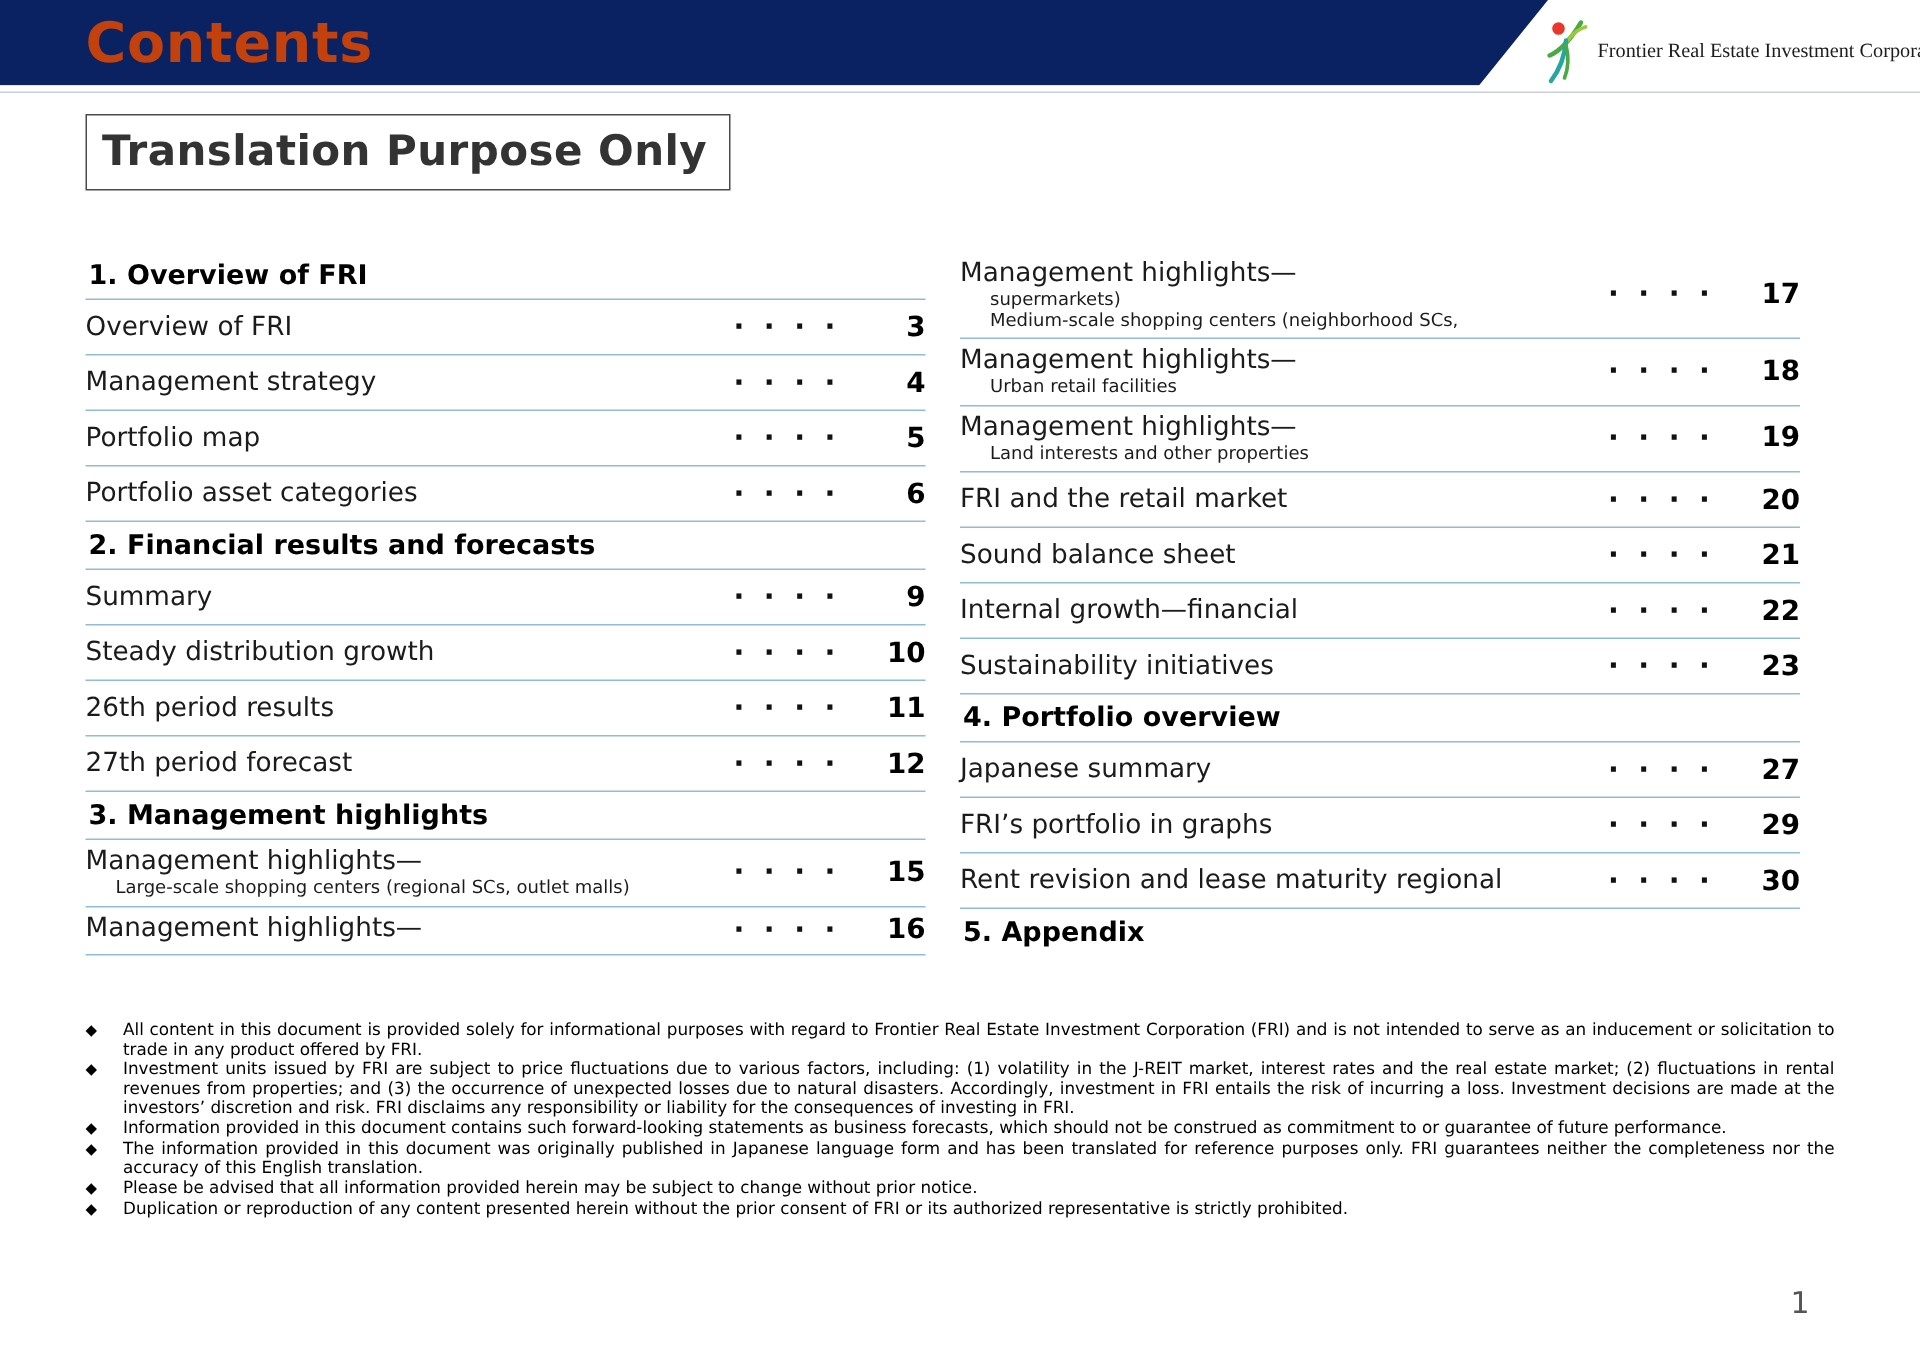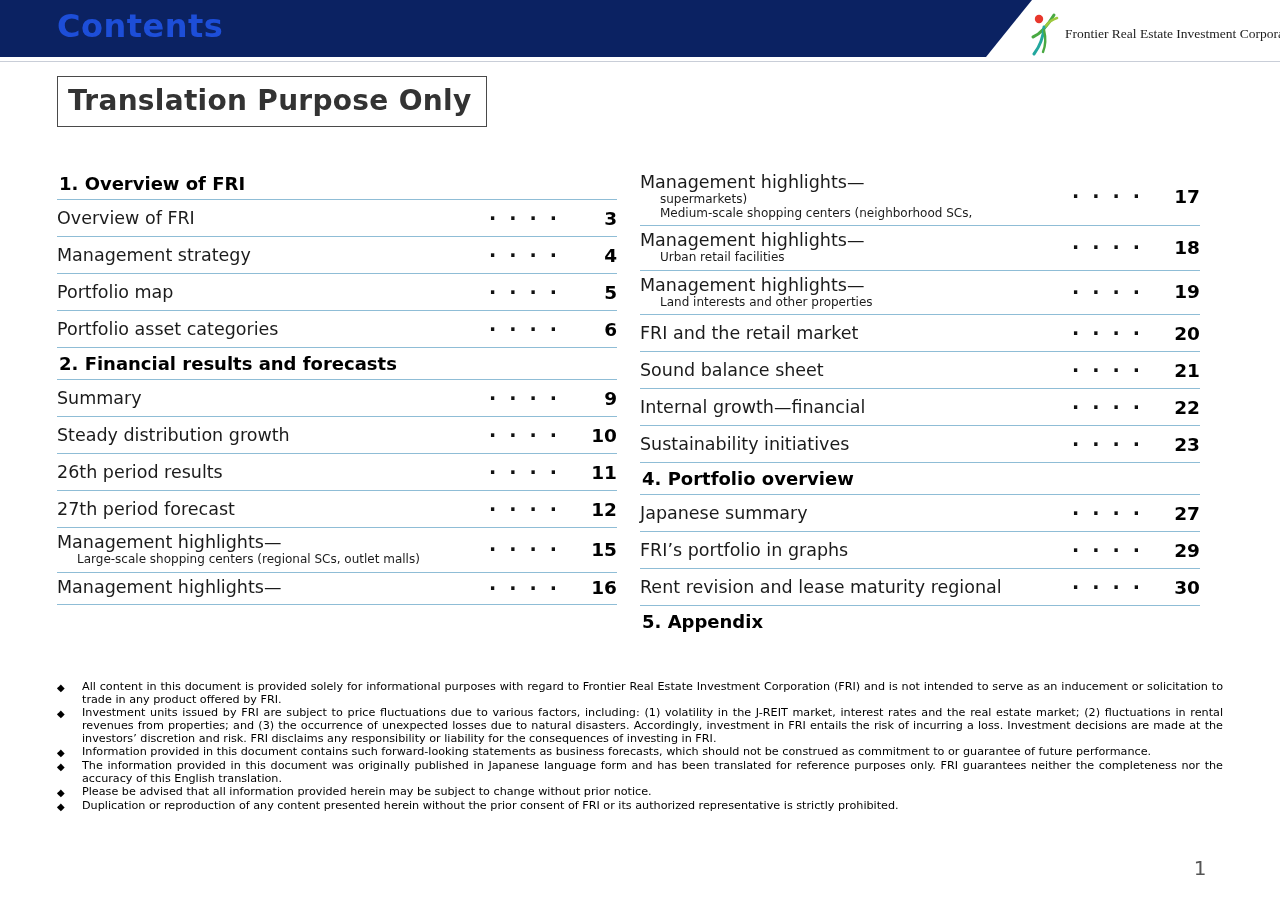--- a/index.html
+++ b/index.html
@@ -14,21 +14,21 @@
 
   
   .header-bar {
     position:absolute; top:0; left:0;
     width:1032px; height:57px;
     background:#0b2262;
     clip-path:polygon(0 0, 1032px 0, 986px 57px, 0 57px);
   }
   .header-title {
     position:absolute; left:57px; top:7px;
-    color:#1d4ed8; font-size:32px; font-weight:bold;
+    color:#c2410c; font-size:37px; font-weight:bold;
     letter-spacing:0.5px;
   }
   .header-rule {
     position:absolute; top:61px; left:0; width:1280px; height:1px;
     background:#c9ced8;
   }
   .logo {
     position:absolute; top:12px; left:1030px;
     display:flex; align-items:center;
   }
@@ -177,20 +177,21 @@
         <div class="dots">····</div>
         <div class="page">11</div>
       </div>
       <div class="toc-row">
         <div class="label-wrap">
           <div class="main-label">27th period forecast</div>
         </div>
         <div class="dots">····</div>
         <div class="page">12</div>
       </div>
+      <div class="toc-section"><span>3. Management highlights</span></div>
       <div class="toc-row has-sub">
         <div class="label-wrap">
           <div class="main-label">Management highlights—</div>
           <div class="sub-label">Large-scale shopping centers (regional SCs, outlet malls)</div>
         </div>
         <div class="dots">····</div>
         <div class="page">15</div>
       </div>
       <div class="toc-row has-sub">
         <div class="label-wrap">

